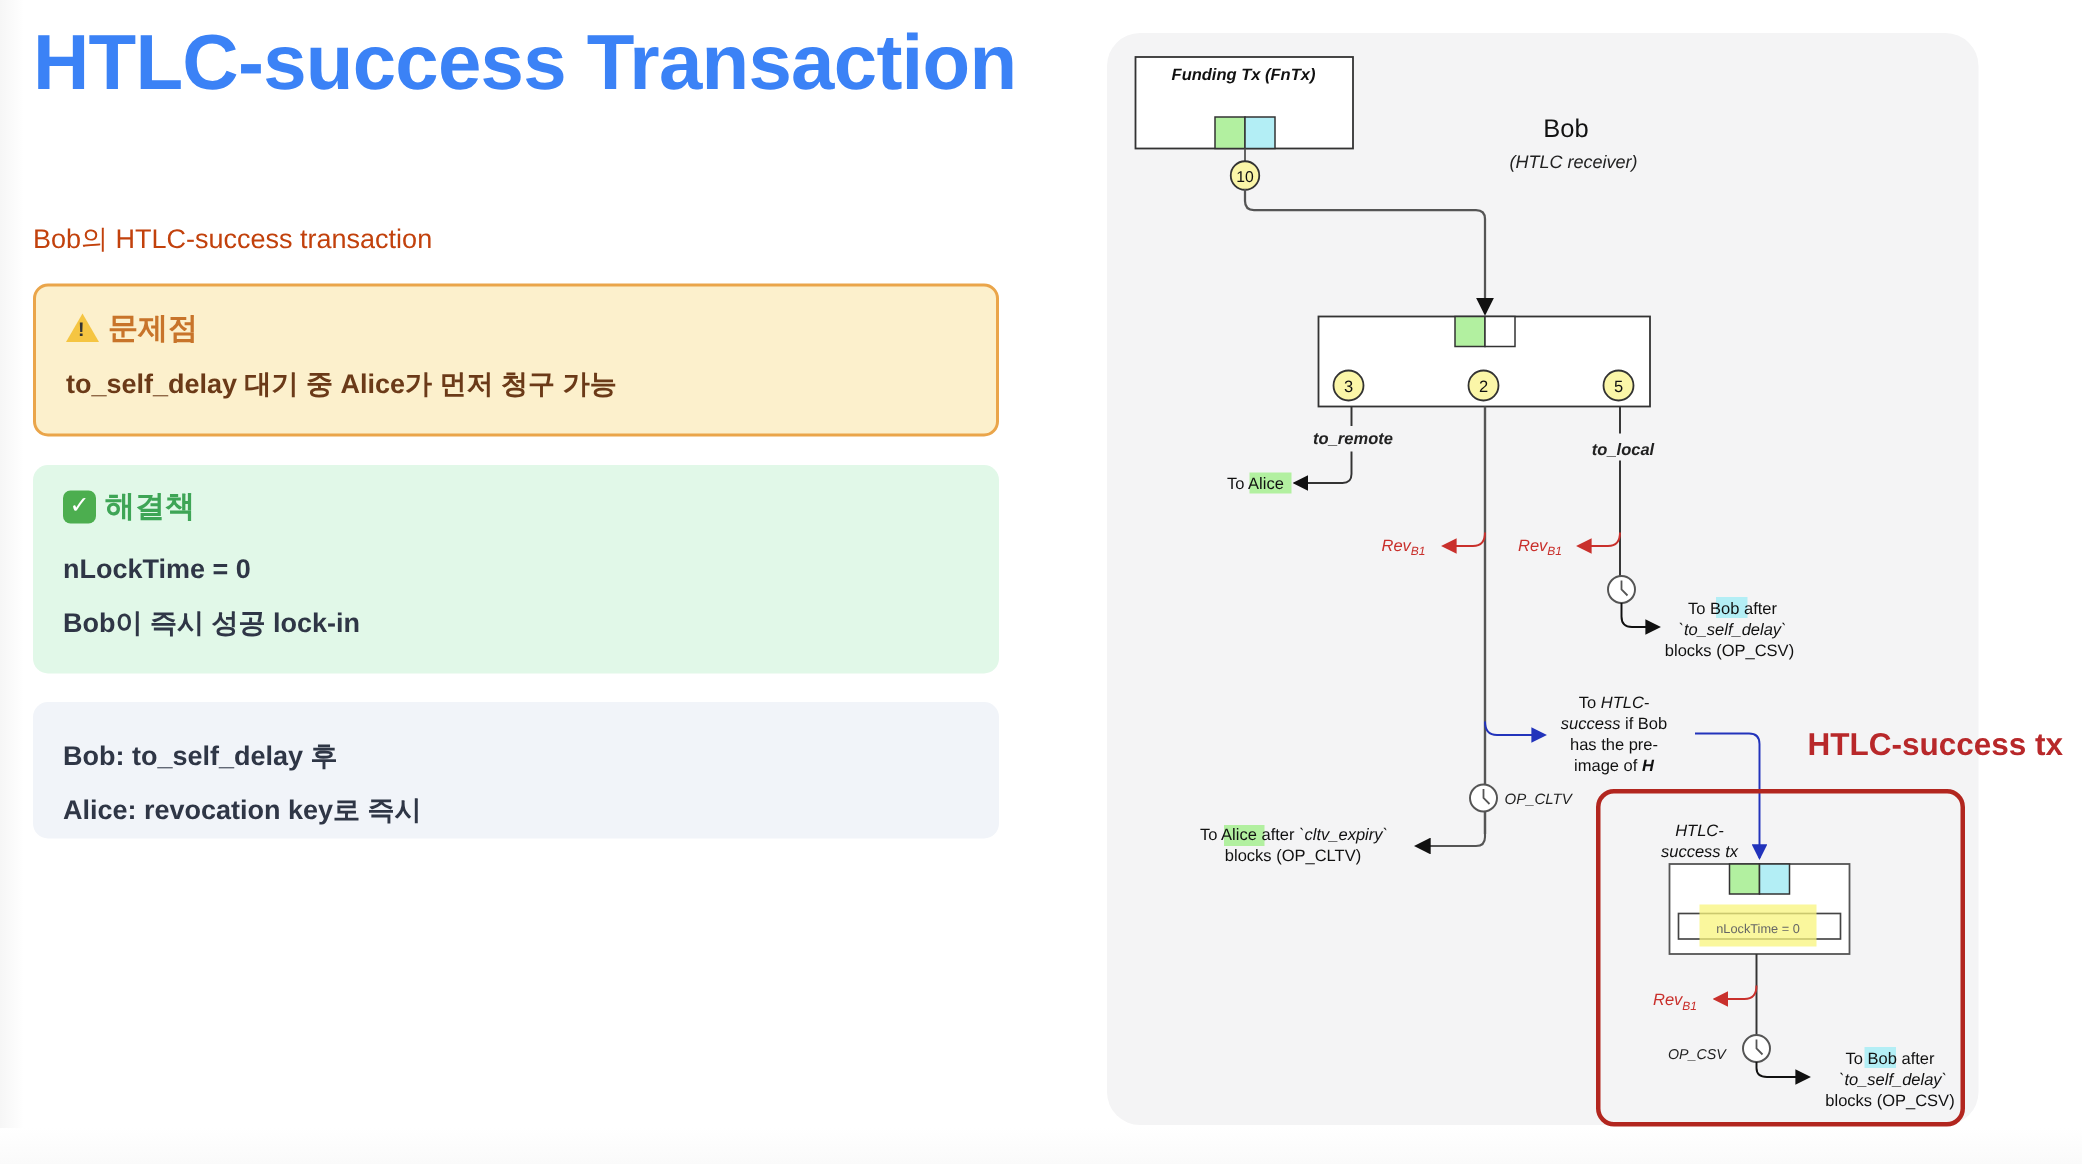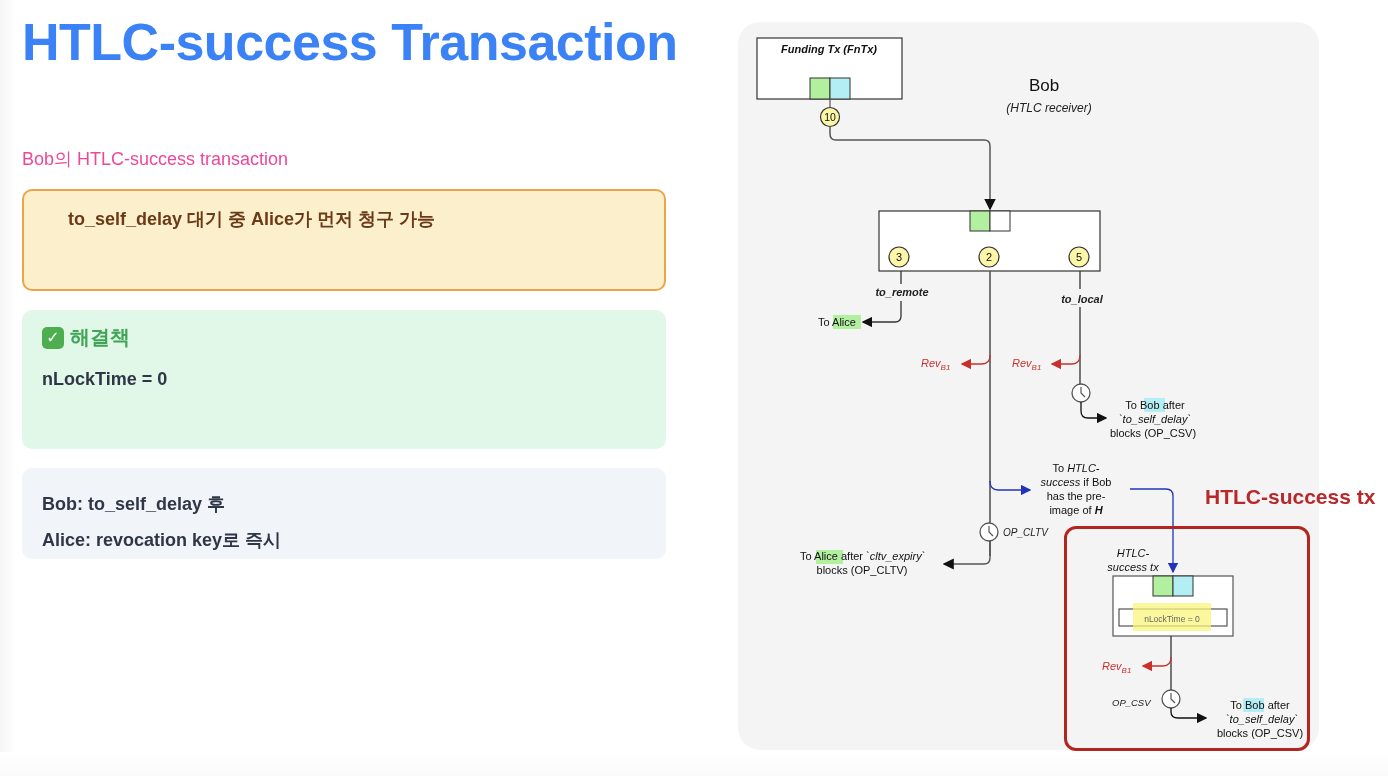--- a/index.html
+++ b/index.html
@@ -17,21 +17,21 @@
       position: absolute; left: 0; bottom: 0; width: 1388px; height: 24px;
       background: linear-gradient(to bottom, #ffffff, #fafafa);
     }
     .title {
       position: absolute; left: 22px; top: 12px;
       font-size: 52px; font-weight: 700; color: #3b82f6;
       letter-spacing: -0.5px; white-space: nowrap;
     }
     .subtitle {
       position: absolute; left: 22px; top: 147px;
-      font-size: 18px; color: #ec4899;
+      font-size: 18px; color: #c2410c;
     }
     .card {
       position: absolute; left: 22px; width: 644px;
       border-radius: 10px; padding: 14px 20px;
     }
     .card-warning {
       top: 189px; height: 102px;
       background: #fcf0cc; border: 2px solid #eaa54a;
     }
     .card-solution {
@@ -45,21 +45,21 @@
     }
     .card-head {
       display: flex; align-items: center; gap: 6px;
       font-size: 20px; font-weight: 700; margin-bottom: 10px;
     }
     .card-warning .card-head { color: #c8742a; }
     .card-solution .card-head { color: #3ea556; }
     .card-line {
       font-size: 18px; font-weight: 700; color: #2f3646; line-height: 36px;
     }
-    .card-warning .card-line { color: #6b3a18; line-height: 28px; margin-left: 24px; }
+    .card-warning .card-line { color: #6b3a18; line-height: 28px; }
     .warn-icon {
       width: 0; height: 0;
       border-left: 11px solid transparent; border-right: 11px solid transparent;
       border-bottom: 19px solid #f5c542; position: relative; display: inline-block;
     }
     .warn-icon::after {
       content: "!"; position: absolute; left: -3px; top: 3px;
       font-size: 13px; font-weight: 700; color: #333;
     }
     .check-icon {
@@ -84,29 +84,34 @@
 </head>
 <body>
 
 <div class="left-shade"></div>
 <div class="bottom-shade"></div>
 
 <h1 class="title">HTLC-success Transaction</h1>
 <div class="subtitle">Bob의 HTLC-success transaction</div>
 
 <div class="card card-warning">
+  <div class="card-head">
+    <span class="warn-icon"></span>
+    <span>문제점</span>
+  </div>
   <div class="card-line">to_self_delay 대기 중 Alice가 먼저 청구 가능</div>
 </div>
 
 <div class="card card-solution">
   <div class="card-head">
     <span class="check-icon">✓</span>
     <span>해결책</span>
   </div>
   <div class="card-line">nLockTime = 0</div>
+  <div class="card-line">Bob이 즉시 성공 lock-in</div>
 </div>
 
 <div class="card card-note">
   <div class="card-line">Bob: to_self_delay 후</div>
   <div class="card-line">Alice: revocation key로 즉시</div>
 </div>
 
 <div class="diagram-panel"></div>
 
 <svg class="diagram" width="1388" height="776" viewBox="0 0 1388 776" font-family="Liberation Sans, DejaVu Sans, sans-serif">

